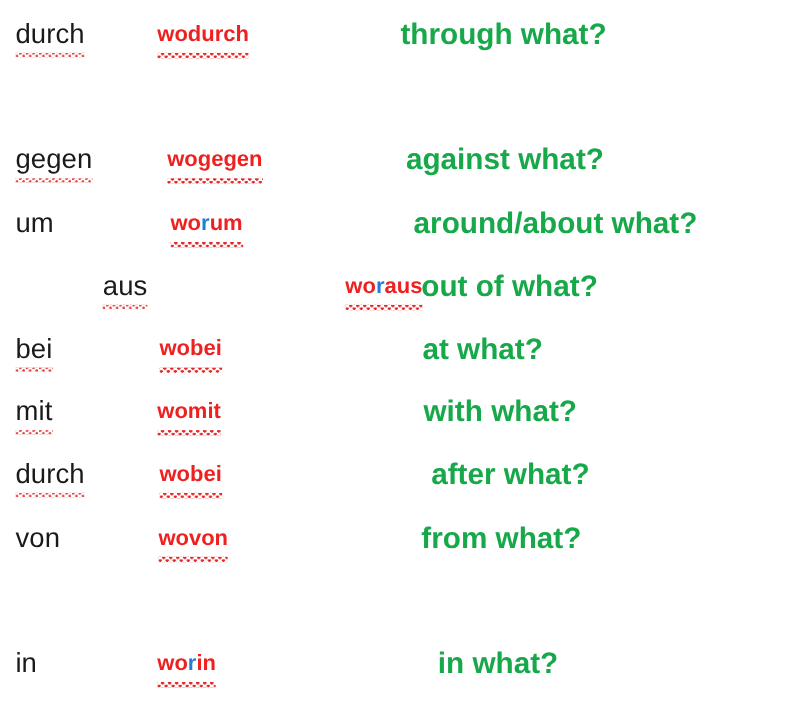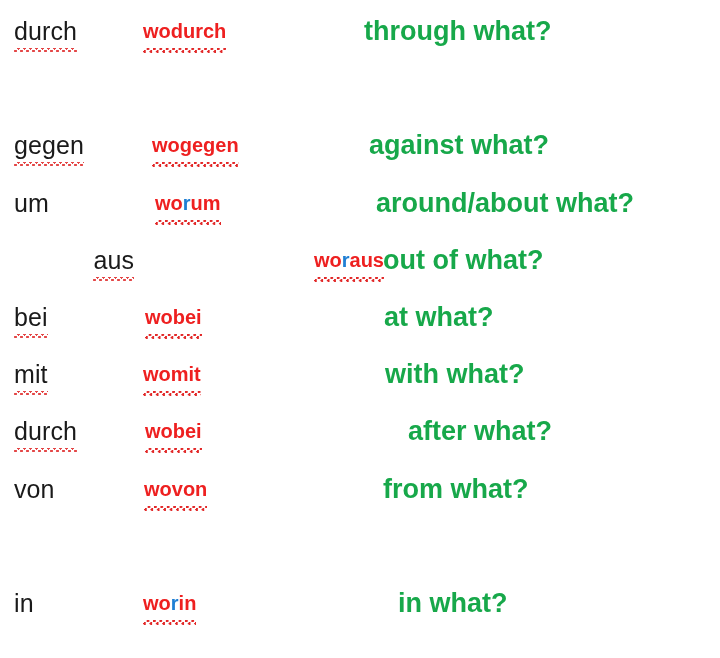--- a/index.html
+++ b/index.html
@@ -129,21 +129,21 @@
       <div class="col-en" style="left: 384px;"><span>at what?</span></div>
     </div>
     <div class="row" style="top: 357.2px;">
       <div class="col-prep"><span class="squiggle">mit</span></div>
       <div class="col-wo" style="left: 143px;"><span class="squiggle squiggle-strong"><span>womit</span></span></div>
       <div class="col-en" style="left: 385px;"><span>with what?</span></div>
     </div>
     <div class="row" style="top: 414.4px;">
       <div class="col-prep"><span class="squiggle">durch</span></div>
       <div class="col-wo" style="left: 145px;"><span class="squiggle squiggle-strong"><span>wobei</span></span></div>
-      <div class="col-en" style="left: 408px; text-align: right;"><span>after what?</span></div>
+      <div class="col-en" style="left: 392px; text-align: right;"><span>after what?</span></div>
     </div>
     <div class="row" style="top: 471.6px;">
       <div class="col-prep"><span>von</span></div>
       <div class="col-wo" style="left: 144px;"><span class="squiggle squiggle-strong"><span>wovon</span></span></div>
       <div class="col-en" style="left: 383px;"><span>from what?</span></div>
     </div>
     <div class="row" style="top: 586px;">
       <div class="col-prep"><span>in</span></div>
       <div class="col-wo" style="left: 143px;"><span class="squiggle squiggle-strong"><span>wo</span><span class="blue">r</span><span>in</span></span></div>
       <div class="col-en" style="left: 398px;"><span>in what?</span></div>

